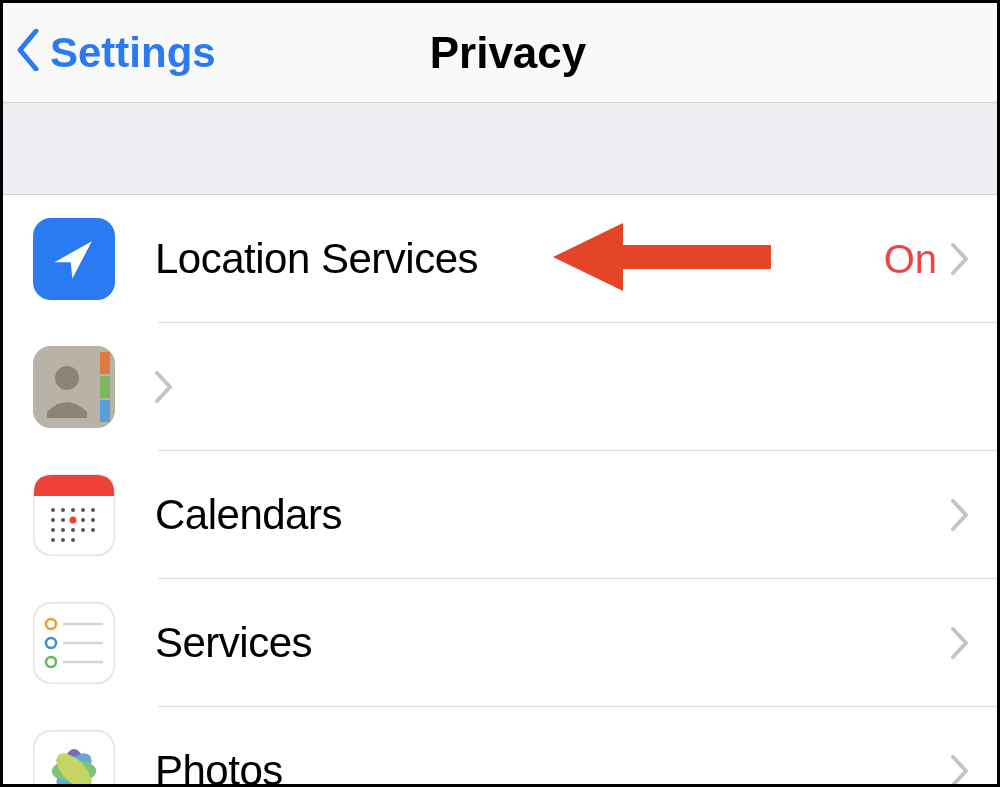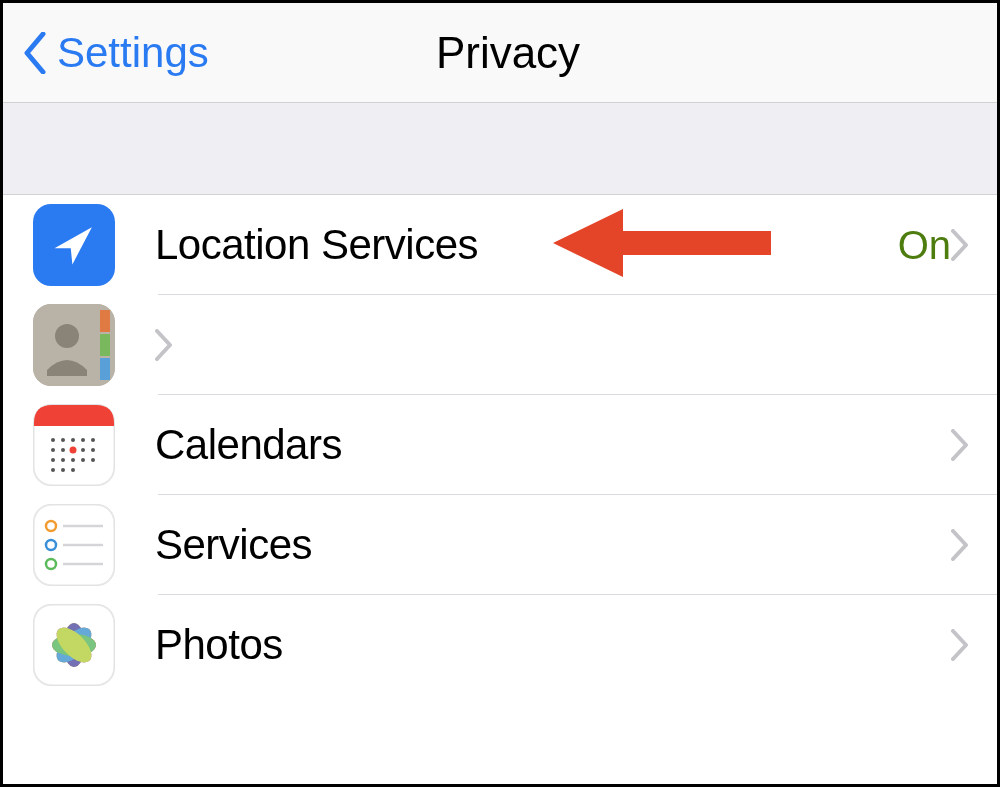--- a/index.html
+++ b/index.html
@@ -16,55 +16,55 @@
   .navbar {
     height: 100px;
     display: flex;
     align-items: center;
     position: relative;
     border-bottom: 1px solid #d1d1d4;
     background: #f9f9f9;
   }
   .back-btn {
     display: flex;
-    align-items: center;
-    padding-left: 20px;
+    align-items: flex-start;
+    padding-left: 13px;
     cursor: pointer;
     color: #2a7af2;
     font-size: 42px;
-    font-weight: 400;
+    font-weight: 700;
   }
   .back-chevron {
     width: 24px; height: 42px;
     margin-right: 10px;
   }
   .nav-title {
     position: absolute;
     left: 16px; right: 0;
     text-align: center;
     font-size: 44px;
-    font-weight: 400;
+    font-weight: 700;
     color: #000;
     pointer-events: none;
   }
 
   
   .spacer {
     height: 92px;
     background: #efeff3;
     border-bottom: 1px solid #d1d1d4;
   }
 
   
   .list { background: #fff; }
   .row {
     display: flex;
     align-items: center;
     padding-left: 30px;
-    height: 100px;
+    height: 128px;
     position: relative;
     cursor: pointer;
   }
   .row-sep {
     position: absolute;
     left: 155px; right: 0; bottom: 0;
     height: 1px;
     background: #d9d9de;
   }
   .row-icon {
@@ -76,21 +76,22 @@
     overflow: hidden;
   }
   .row-label {
     font-size: 42px;
     color: #000;
     flex: 1;
     letter-spacing: -0.5px;
   }
   .row-detail {
     font-size: 40px;
-    color: #4d7c0f;
+    color: #ef4444;
+    margin-right: 14px;
   }
   .disclosure {
     margin-right: 28px;
     color: #c4c4c8;
   }
   .disclosure svg { display:block; }
 
   
   .icon-location { background: #2a7af2; }
   .icon-contacts { background: #b9b2a6; position:relative; }

